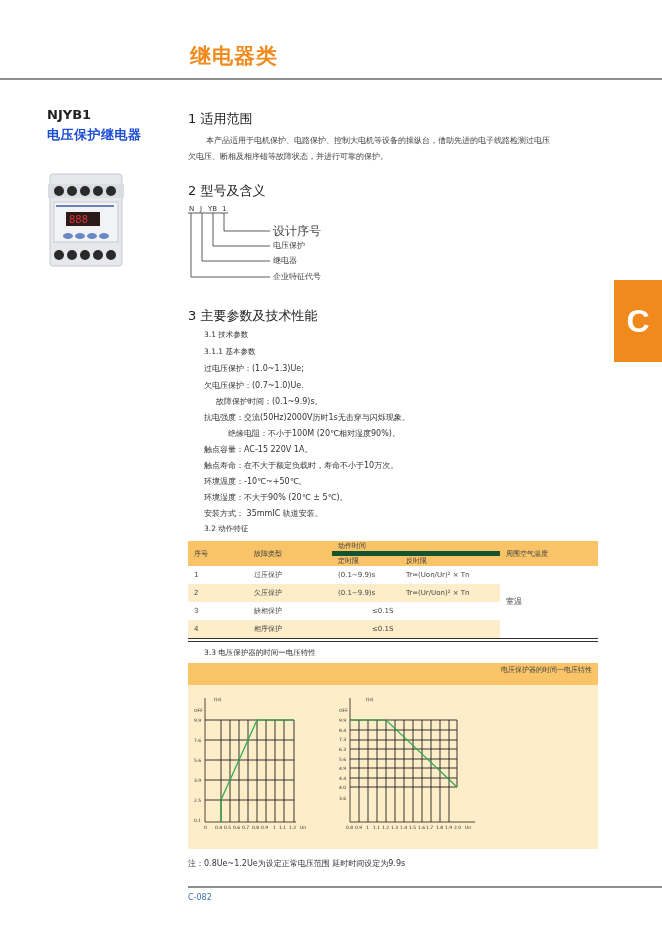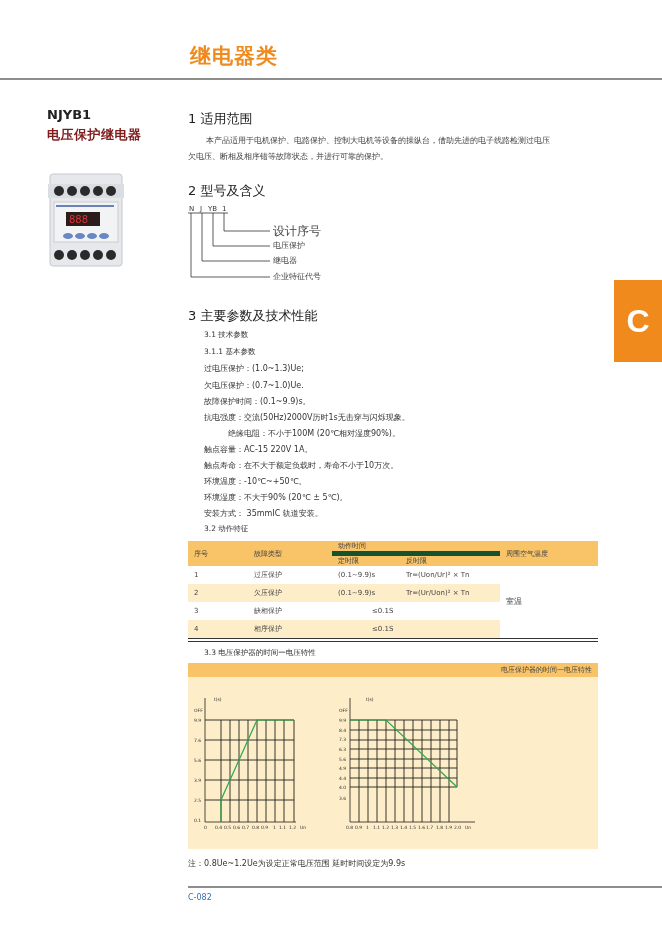--- a/index.html
+++ b/index.html
@@ -2,32 +2,32 @@
 <html><head>
 <meta charset="utf-8">
 <style>
   * { box-sizing: border-box; margin: 0; padding: 0; }
   html, body { width: 662px; height: 936px; background: #ffffff; overflow: hidden; }
   body { position: relative; font-family: "DejaVu Sans", sans-serif; color: #333; }
   .abs { position: absolute; }
   .cat-title { left: 190px; top: 32px; font-size: 21px; font-weight: bold; color: #f08a1c; letter-spacing: 1px; margin-top: 10px; }
   .top-rule { left: 0; top: 78px; width: 662px; height: 2px; background: #8d8d8d; }
   .model { left: 47px; top: 107px; font-size: 13px; font-weight: bold; color: #222; }
-  .model-name { left: 47px; top: 126px; font-size: 13px; font-weight: bold; color: #7f1d1d; letter-spacing: 0.5px; }
+  .model-name { left: 47px; top: 126px; font-size: 13px; font-weight: bold; color: #1d4ed8; letter-spacing: 0.5px; }
   .h2 { font-size: 13px; color: #222; }
   .p { font-size: 8px; color: #444; line-height: 16px; }
   .side-tab { left: 614px; top: 280px; width: 48px; height: 82px; background: #f08a1c; color: #fff; font-size: 32px; font-weight: bold; display:flex; align-items:center; justify-content:center; font-family: "Liberation Sans", sans-serif; }
   .param { font-size: 8px; color: #333; left: 204px; }
   table.spec { position:absolute; left:188px; top:541px; width:410px; border-collapse: collapse; font-size: 7px; color:#444; }
   table.spec td, table.spec th { font-weight: normal; text-align:left; padding: 0 6px; }
   .thead { background: #f9c468; }
   .stripe { background: #fdedc9; }
   .bottom-line { border-bottom: 1px solid #333; }
   .chart-box { left: 188px; top: 663px; width: 410px; height: 186px; background: #fdedc9; }
-  .chart-head { left: 188px; top: 663px; width: 410px; height: 14px; background: #f9c468; font-size: 7px; color:#444; text-align:right; padding-right:6px; line-height:14px; }
+  .chart-head { left: 188px; top: 663px; width: 410px; height: 22px; background: #f9c468; font-size: 7px; color:#444; text-align:right; padding-right:6px; line-height:14px; }
   .note { left: 188px; top: 858px; font-size: 8px; color:#333; }
   .bottom-rule { left: 188px; top: 886px; width: 474px; height: 2px; background: #8d8d8d; }
   .page-no { left: 188px; top: 893px; font-size: 8px; color: #3a6fb0; }
   svg text { font-family: "DejaVu Sans", sans-serif; }
 </style>
 </head>
 <body>
 
 <div class="abs cat-title">继电器类</div>
 <div class="abs top-rule"></div>
@@ -89,21 +89,21 @@
 <div class="abs p" style="left:273px;top:253px;font-size:8px;">继电器</div>
 <div class="abs p" style="left:273px;top:269px;font-size:8px;">企业特征代号</div>
 
 <div class="abs side-tab">C</div>
 
 <div class="abs h2" style="left:188px;top:307px;">3 主要参数及技术性能</div>
 <div class="abs param" style="top:330px;font-size:7.5px;">3.1 技术参数</div>
 <div class="abs param" style="top:347px;font-size:7.5px;">3.1.1 基本参数</div>
 <div class="abs param" style="top:363px;">过电压保护：(1.0~1.3)Ue;</div>
 <div class="abs param" style="top:380px;">欠电压保护：(0.7~1.0)Ue.</div>
-<div class="abs param" style="top:396px;">故障保护时间：(0.1~9.9)s。</div>
+<div class="abs param" style="top:396px;margin-left:12px;">故障保护时间：(0.1~9.9)s。</div>
 <div class="abs param" style="top:412px;">抗电强度：交流(50Hz)2000V历时1s无击穿与闪烁现象。</div>
 <div class="abs param" style="top:428px;padding-left:24px;">绝缘电阻：不小于100M (20℃相对湿度90%)。</div>
 <div class="abs param" style="top:444px;">触点容量：AC-15 220V 1A。</div>
 <div class="abs param" style="top:460px;">触点寿命：在不大于额定负载时，寿命不小于10万次。</div>
 <div class="abs param" style="top:476px;">环境温度：-10℃~+50℃。</div>
 <div class="abs param" style="top:492px;">环境湿度：不大于90% (20℃ ± 5℃)。</div>
 <div class="abs param" style="top:508px;">安装方式： 35mmIC 轨道安装。</div>
 <div class="abs param" style="top:524px;font-size:7.5px;">3.2 动作特征</div>
 
 <table class="spec">

